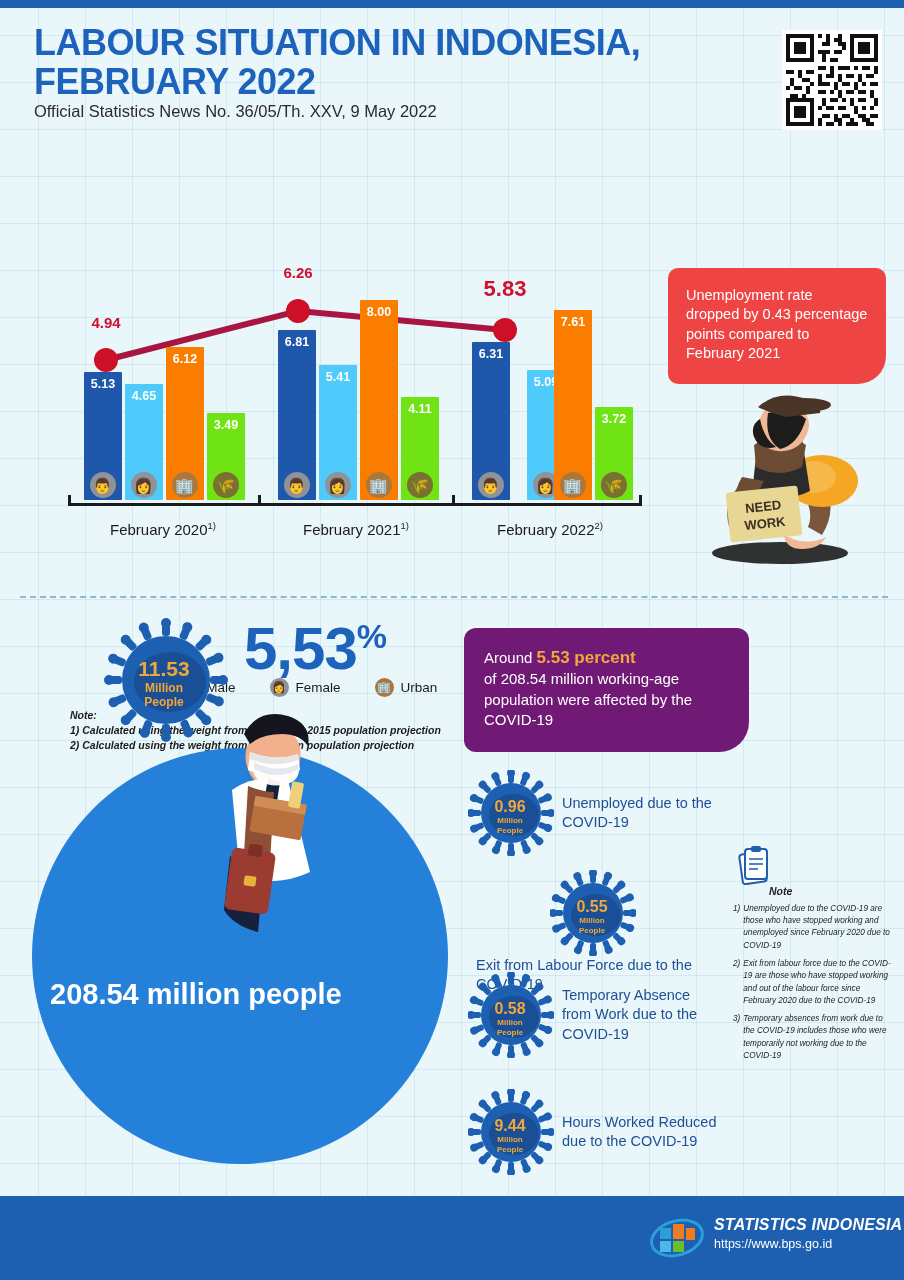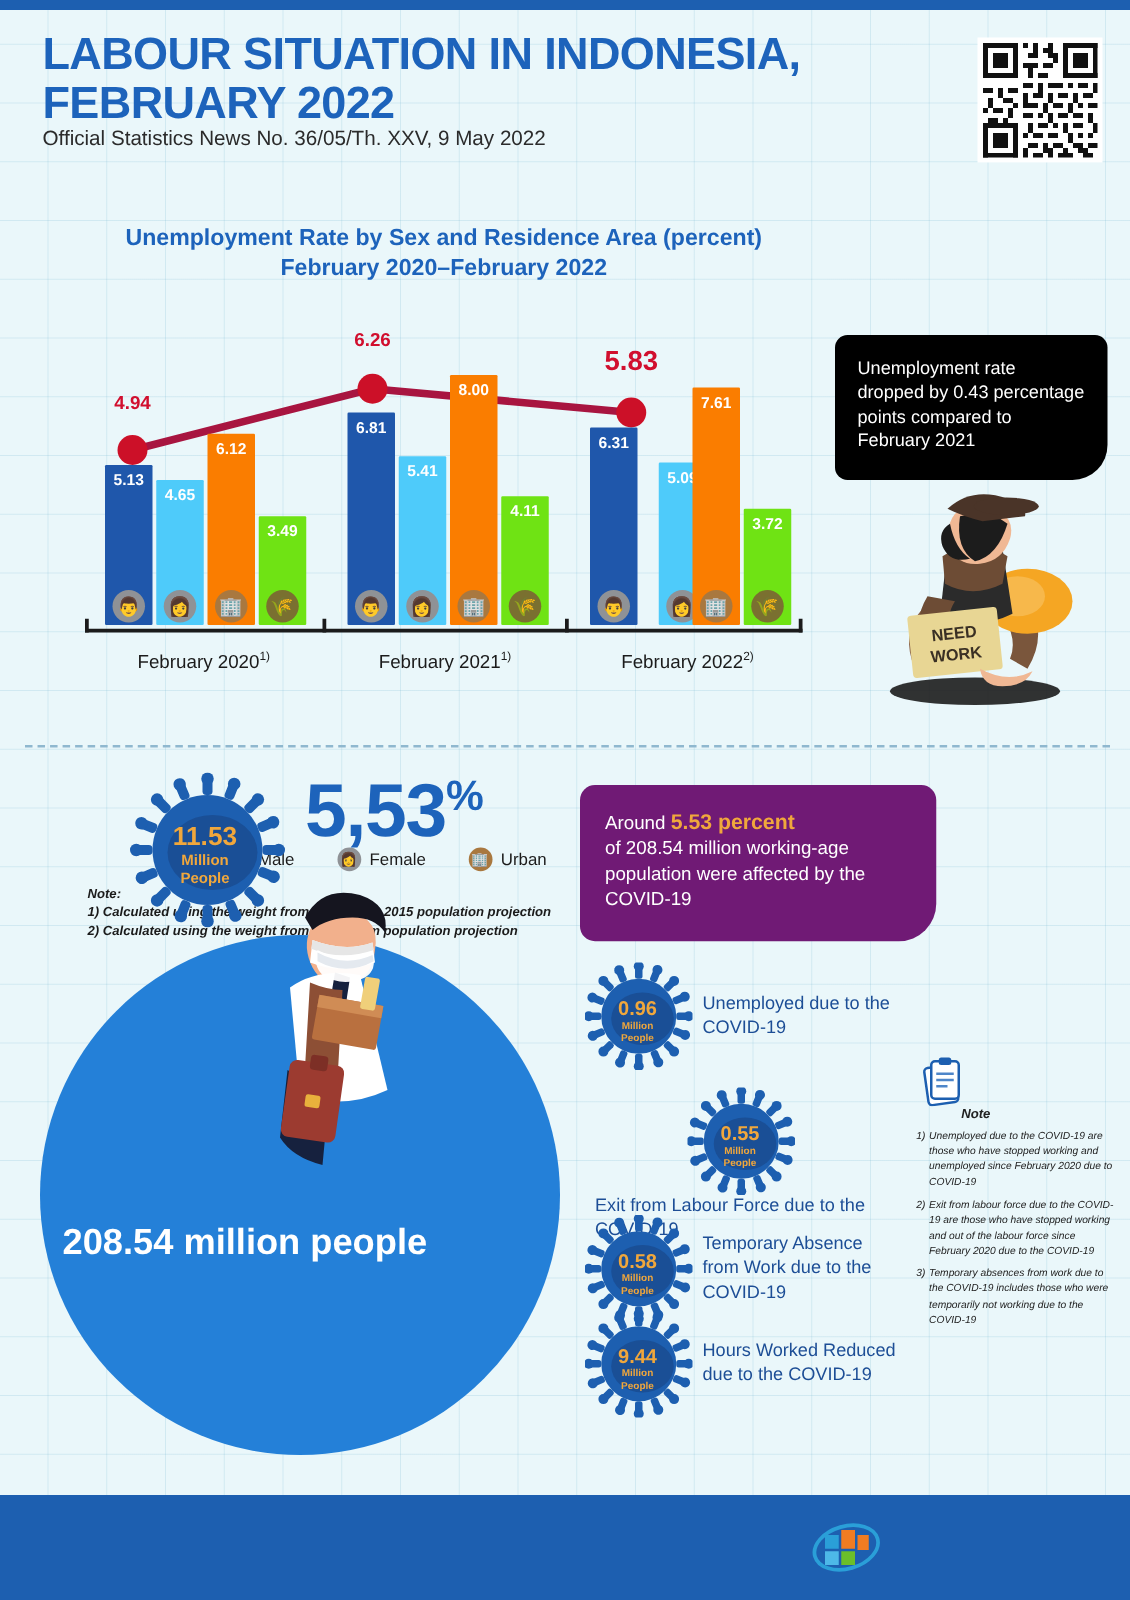--- a/index.html
+++ b/index.html
@@ -100,21 +100,21 @@
   #chart-note {
     position: absolute; top: 530px; left: 70px;
     font-size: 10.5px; font-style: italic; font-weight: bold;
     color: #1b1b1b; line-height: 1.42;
   }
   #chart-note .nl { font-weight: bold; }
 
   
   #bubble {
     position: absolute; top: 268px; left: 668px; width: 218px; padding: 18px 18px 20px 18px;
-    background: #000000; color: #ffffff; font-size: 14.5px; line-height: 1.34;
+    background: #ef4444; color: #ffffff; font-size: 14.5px; line-height: 1.34;
     border-radius: 10px 10px 28px 10px;
   }
 
   
   #worker { position: absolute; top: 385px; left: 672px; width: 210px; height: 180px; }
 
   
   #divider {
     position: absolute; top: 596px; left: 20px; width: 868px; height: 0;
     border-top: 2px dashed #8fb8cf;
@@ -273,24 +273,20 @@
         <rect x="15" y="22" width="3" height="1"></rect>
       <rect x="16" y="21" width="1" height="1"></rect>
         <rect x="19" y="21" width="2" height="1"></rect>
         <rect x="20" y="22" width="2" height="1"></rect>
     </g>
   </svg>
 </div>
 
 <div id="chart-section">
 
-  <div id="chart-title">
-    <div>Unemployment Rate by Sex and Residence Area (percent)</div>
-    <div>February 2020–February 2022</div>
-  </div>
 
   <div id="plot">
 
     <svg id="trend" viewBox="0 0 590 300" preserveAspectRatio="none">
       <polyline points="46,122 238,73 445,92" fill="none" stroke="#a81540" stroke-width="6" stroke-linecap="round"></polyline>
       <circle cx="46" cy="122" r="12" fill="#cc1028"></circle>
       <circle cx="238" cy="73" r="12" fill="#cc1028"></circle>
       <circle cx="445" cy="92" r="12" fill="#cc1028"></circle>
     </svg>
 
@@ -661,21 +657,21 @@
     </g>
     <circle cx="43" cy="43" r="30" fill="#1d5fb0"></circle>
     <ellipse cx="46" cy="45" rx="25" ry="21" fill="#1a4f96"></ellipse>
     <text x="42" y="42" text-anchor="middle" font-family="Liberation Sans, sans-serif" font-size="16" font-weight="bold" fill="#f0a73c">0.58</text>
     <text x="42" y="53" text-anchor="middle" font-family="Liberation Sans, sans-serif" font-size="8" font-weight="bold" fill="#f0a73c">Million</text>
     <text x="42" y="63" text-anchor="middle" font-family="Liberation Sans, sans-serif" font-size="8" font-weight="bold" fill="#f0a73c">People</text>
   </svg>
   <div class="stat-label">Temporary Absence from Work due to the COVID-19</div>
 </div>
 
-<div class="stat-row" style="top:1048px;justify-content:center;">
+<div class="stat-row" style="top:1089px;justify-content:center;">
   <svg class="stat-virus" viewBox="0 0 86 86">
     <g fill="#1d5fb0">
       <g>
           <rect x="40" y="1" width="6" height="12" rx="2"></rect>
           <circle cx="43" cy="3" r="4"></circle>
           <rect x="40" y="73" width="6" height="12" rx="2"></rect>
           <circle cx="43" cy="83" r="4"></circle>
           <rect x="1" y="40" width="12" height="6" rx="2"></rect>
           <circle cx="3" cy="43" r="4"></circle>
           <rect x="73" y="40" width="12" height="6" rx="2"></rect>
@@ -748,13 +744,17 @@
 
 <div id="footer">
   <svg id="foot-logo" viewBox="0 0 58 48">
     <ellipse cx="29" cy="24" rx="26" ry="17" fill="none" stroke="#2a9fd8" stroke-width="3" transform="rotate(-16 29 24)"></ellipse>
     <rect x="12" y="14" width="11" height="11" fill="#2a9fd8"></rect>
     <rect x="12" y="27" width="11" height="11" fill="#4db8e8"></rect>
     <rect x="25" y="10" width="11" height="15" fill="#f07c22"></rect>
     <rect x="25" y="27" width="11" height="11" fill="#6bbf2a"></rect>
     <rect x="38" y="14" width="9" height="12" fill="#f07c22"></rect>
   </svg>
+  <div id="foot-text">
+    <div class="ft1">STATISTICS INDONESIA</div>
+    <div class="ft2">https://www.bps.go.id</div>
+  </div>
 </div>
 
 </body></html>

